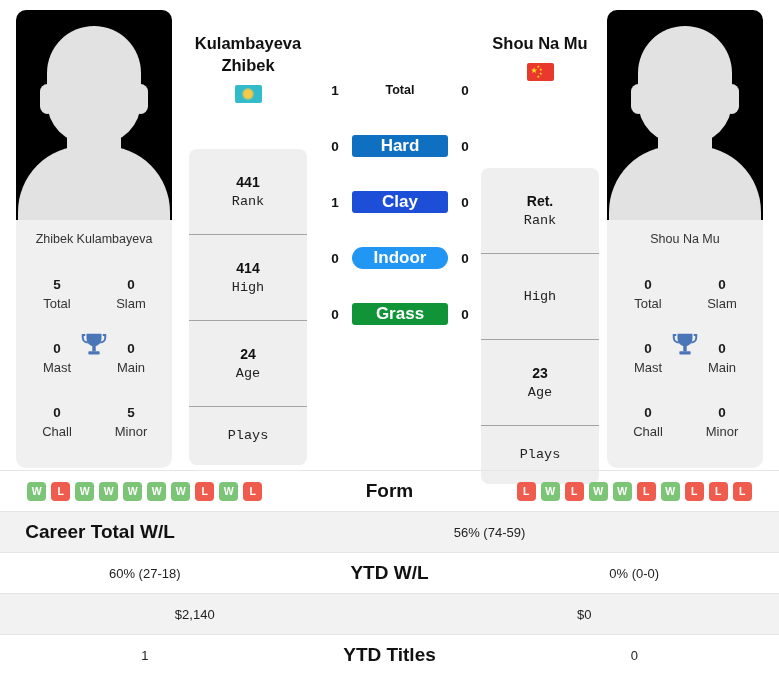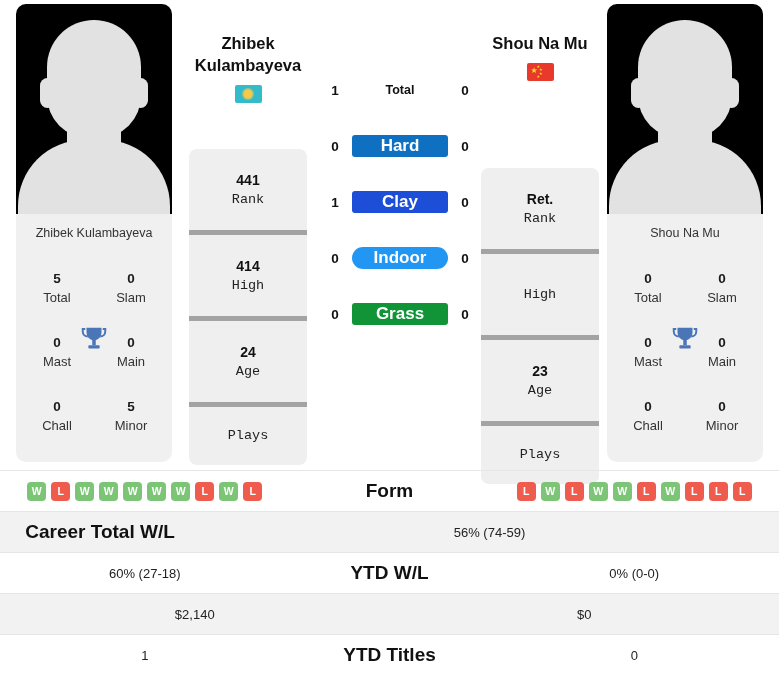--- a/index.html
+++ b/index.html
@@ -13,21 +13,21 @@
   }
 
   .page { position: relative; width: 779px; height: 699px; }
 
   
   .top { position: relative; width: 779px; height: 470px; }
 
   
   .photo-card {
     position: absolute;
-    top: 4px;
+    top: 10px;
     width: 156px;
     background: #f0f0f0;
     border-radius: 10px;
     overflow: hidden;
   }
   .photo-card.left  { left: 16px; }
   .photo-card.right { left: 607px; }
 
   .photo {
     position: relative;
@@ -129,21 +129,21 @@
     overflow: hidden;
   }
   .rank-card.left  { left: 189px; top: 149px; }
   .rank-card.right { left: 481px; top: 168px; }
   .rank-cell {
     height: 86px;
     display: flex;
     flex-direction: column;
     align-items: center;
     justify-content: center;
-    border-bottom: 5px solid #a3a3a3;
+    border-bottom: 1px solid #a3a3a3;
   }
   .rank-cell.plays { height: 58px; border-bottom: none; }
   .rank-val {
     font-size: 14px;
     font-weight: bold;
     color: #111111;
     line-height: 20px;
   }
   .rank-lbl {
     font-size: 13.5px;
@@ -372,22 +372,22 @@
             <path d="M5 4H3v2a4 4 0 0 0 4 4" fill="none" stroke="#4a76b8" stroke-width="1.6"></path>
             <path d="M19 4h2v2a4 4 0 0 1-4 4" fill="none" stroke="#4a76b8" stroke-width="1.6"></path>
             <rect x="10.6" y="12" width="2.8" height="5" fill="#4a76b8"></rect>
             <rect x="7.5" y="17" width="9" height="2.6" rx="0.6" fill="#4a76b8"></rect>
           </svg>
         </div>
       </div>
     </div>
 
     <div class="name-head left">
+      <div class="player-name">Kulambayeva</div>
       <div class="player-name">Zhibek</div>
-      <div class="player-name">Kulambayeva</div>
       <div class="flag flag-kz">
         <div class="sun"></div>
       </div>
     </div>
 
     <div class="name-head right">
       <div class="player-name">Shou Na Mu</div>
       <div class="flag flag-cn">
         <span class="star-big">★</span>
         <span class="star-s1">★</span>

